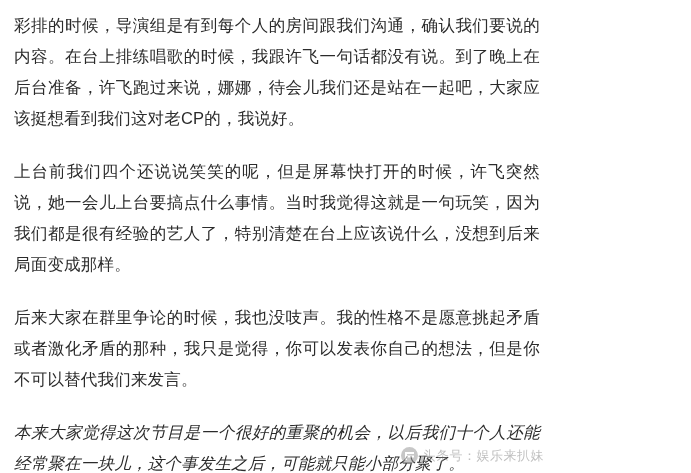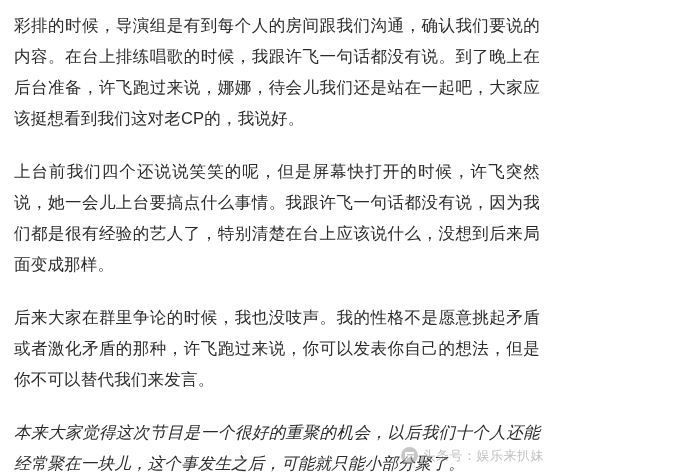--- a/index.html
+++ b/index.html
@@ -80,22 +80,22 @@
     white-space: nowrap;
     letter-spacing: 0.5px;
   }
 </style>
 </head>
 <body>
 
 <div class="page">
 
   <p class="para">彩排的时候，导演组是有到每个人的房间跟我们沟通，确认我们要说的内容。在台上排练唱歌的时候，我跟许飞一句话都没有说。到了晚上在后台准备，许飞跑过来说，娜娜，待会儿我们还是站在一起吧，大家应该挺想看到我们这对老CP的，我说好。</p>
-  <p class="para">上台前我们四个还说说笑笑的呢，但是屏幕快打开的时候，许飞突然说，她一会儿上台要搞点什么事情。我跟许飞一句话都没有说，因为我们都是很有经验的艺人了，特别清楚在台上应该说什么，没想到后来局面变成那样。</p>
-  <p class="para">后来大家在群里争论的时候，我也没吱声。我的性格不是愿意挑起矛盾或者激化矛盾的那种，许飞跑过来说，你可以发表你自己的想法，但是你不可以替代我们来发言。</p>
+  <p class="para">上台前我们四个还说说笑笑的呢，但是屏幕快打开的时候，许飞突然说，她一会儿上台要搞点什么事情。当时我觉得这就是一句玩笑，因为我们都是很有经验的艺人了，特别清楚在台上应该说什么，没想到后来局面变成那样。</p>
+  <p class="para">后来大家在群里争论的时候，我也没吱声。我的性格不是愿意挑起矛盾或者激化矛盾的那种，我只是觉得，你可以发表你自己的想法，但是你不可以替代我们来发言。</p>
   <p class="para para-last">本来大家觉得这次节目是一个很好的重聚的机会，以后我们十个人还能经常聚在一块儿，这个事发生之后，可能就只能小部分聚了。</p>
 
   <div class="watermark">
     <span class="wm-logo"></span>
     <span class="wm-text">头条号：娱乐来扒妹</span>
   </div>
 
 </div>
 
 </body></html>

